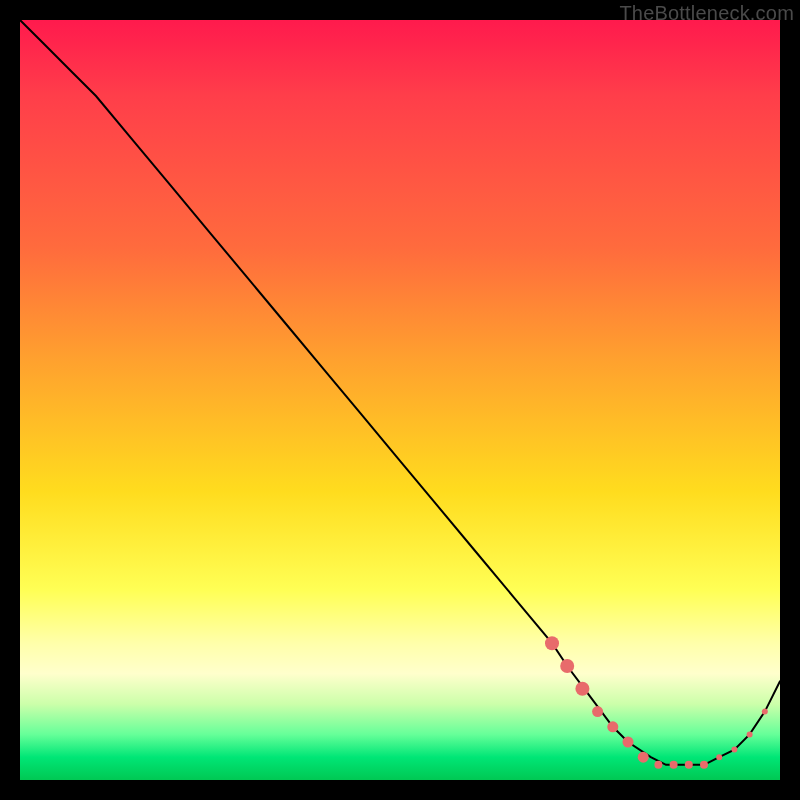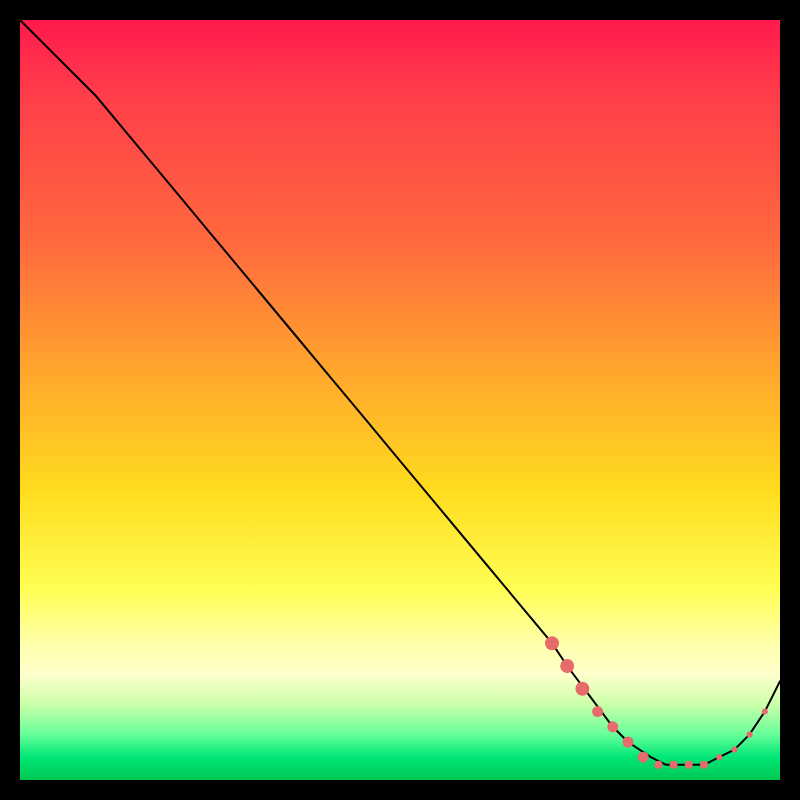--- a/index.html
+++ b/index.html
@@ -52,20 +52,21 @@
     color: #4a4a4a;
     letter-spacing: 0.2px;
     user-select: none;
   }
 </style>
 </head>
 <body>
 
 <div class="stage">
 
+  <div class="watermark">TheBottleneck.com</div>
 
   <div class="plot-area">
     <div class="gradient-bg"></div>
     <svg class="overlay-svg" viewBox="0 0 760 760" preserveAspectRatio="none">
       <path id="curve-path" fill="none" stroke-width="2" stroke-linecap="round" d="M0.0 0.0 L22.8 22.8 L53.2 53.2 L76.0 76.0 L114.0 121.6 L152.0 167.2 L190.0 212.8 L228.0 258.4 L266.0 304.0 L304.0 349.6 L342.0 395.2 L380.0 440.8 L418.0 486.4 L456.0 532.0 L494.0 577.6 L532.0 623.2 L547.2 646.0 L570.0 676.4 L592.8 706.8 L608.0 722.0 L630.8 737.2 L646.0 744.8 L668.8 744.8 L684.0 744.8 L699.2 737.2 L714.4 729.6 L729.6 714.4 L744.8 691.6 L760.0 661.2" stroke="#000000"></path>
       <g id="markers-group">
           <circle cx="532.0" cy="623.2" r="7.0" fill="#e86b6b"></circle>
           <circle cx="547.2" cy="646.0" r="7.0" fill="#e86b6b"></circle>
           <circle cx="562.4" cy="668.8" r="7.0" fill="#e86b6b"></circle>
           <circle cx="577.6" cy="691.6" r="5.5" fill="#e86b6b"></circle>

